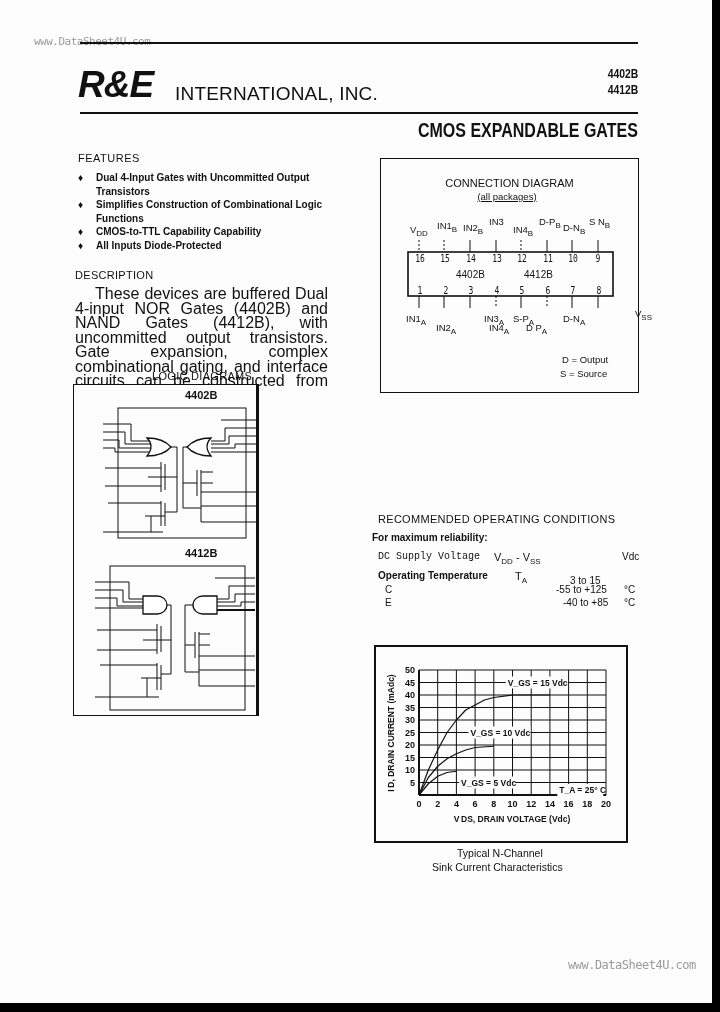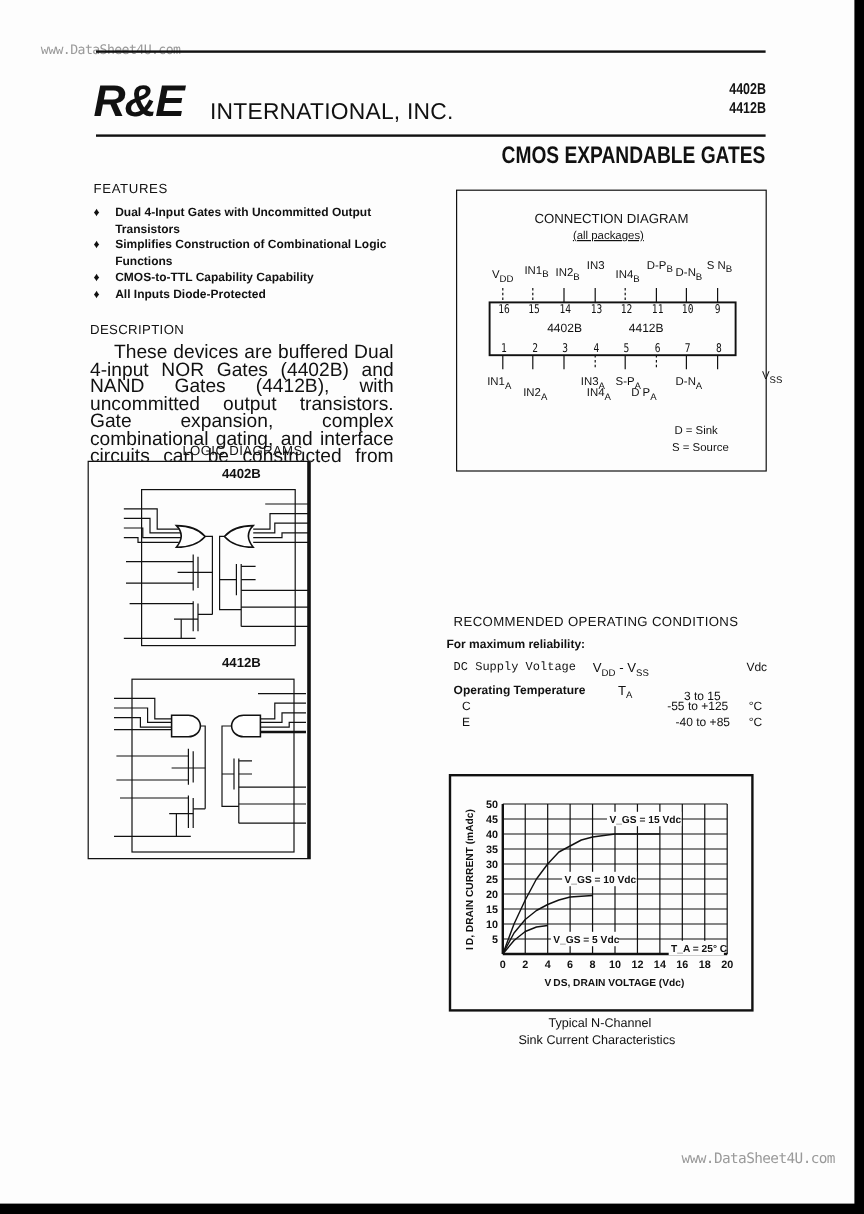--- a/index.html
+++ b/index.html
@@ -205,21 +205,21 @@
 
 <div class="pinlbl" style="left:406px;top:313px;"><span>IN1</span><sub>A</sub></div>
 <div class="pinlbl" style="left:436px;top:322px;"><span>IN2</span><sub>A</sub></div>
 <div class="pinlbl" style="left:484px;top:313px;"><span>IN3</span><sub>A</sub></div>
 <div class="pinlbl" style="left:489px;top:322px;"><span>IN4</span><sub>A</sub></div>
 <div class="pinlbl" style="left:513px;top:313px;"><span>S-P</span><sub>A</sub></div>
 <div class="pinlbl" style="left:526px;top:322px;"><span>D P</span><sub>A</sub></div>
 <div class="pinlbl" style="left:563px;top:313px;"><span>D-N</span><sub>A</sub></div>
 <div class="pinlbl" style="left:593px;top:308px;margin-left:42px;"><span>V</span><sub>SS</sub></div>
 
-<div class="abs small" style="left:562px;top:354px;">D = Sink</div>
+<div class="abs small" style="left:562px;top:354px;">D = Output</div>
 <div class="abs small" style="left:560px;top:368px;">S = Source</div>
 
 <div class="abs" style="left:378px;top:513px;font-size:11px;letter-spacing:0.3px;">RECOMMENDED OPERATING CONDITIONS</div>
 <div class="abs" style="left:372px;top:532px;font-size:10px;font-weight:bold;">For maximum reliability:</div>
 
 <div class="roc-row" style="left:378px;top:551px;font-family:Liberation Mono, monospace;">DC Supply Voltage</div>
 <div class="roc-row" style="left:494px;top:551px;font-size:11px;"><span>V</span><sub>DD</sub><span> - V</span><sub>SS</sub></div>
 <div class="roc-row" style="left:570px;top:551px;margin-top:24px;">3 to 15</div>
 <div class="roc-row" style="left:622px;top:551px;">Vdc</div>
 

